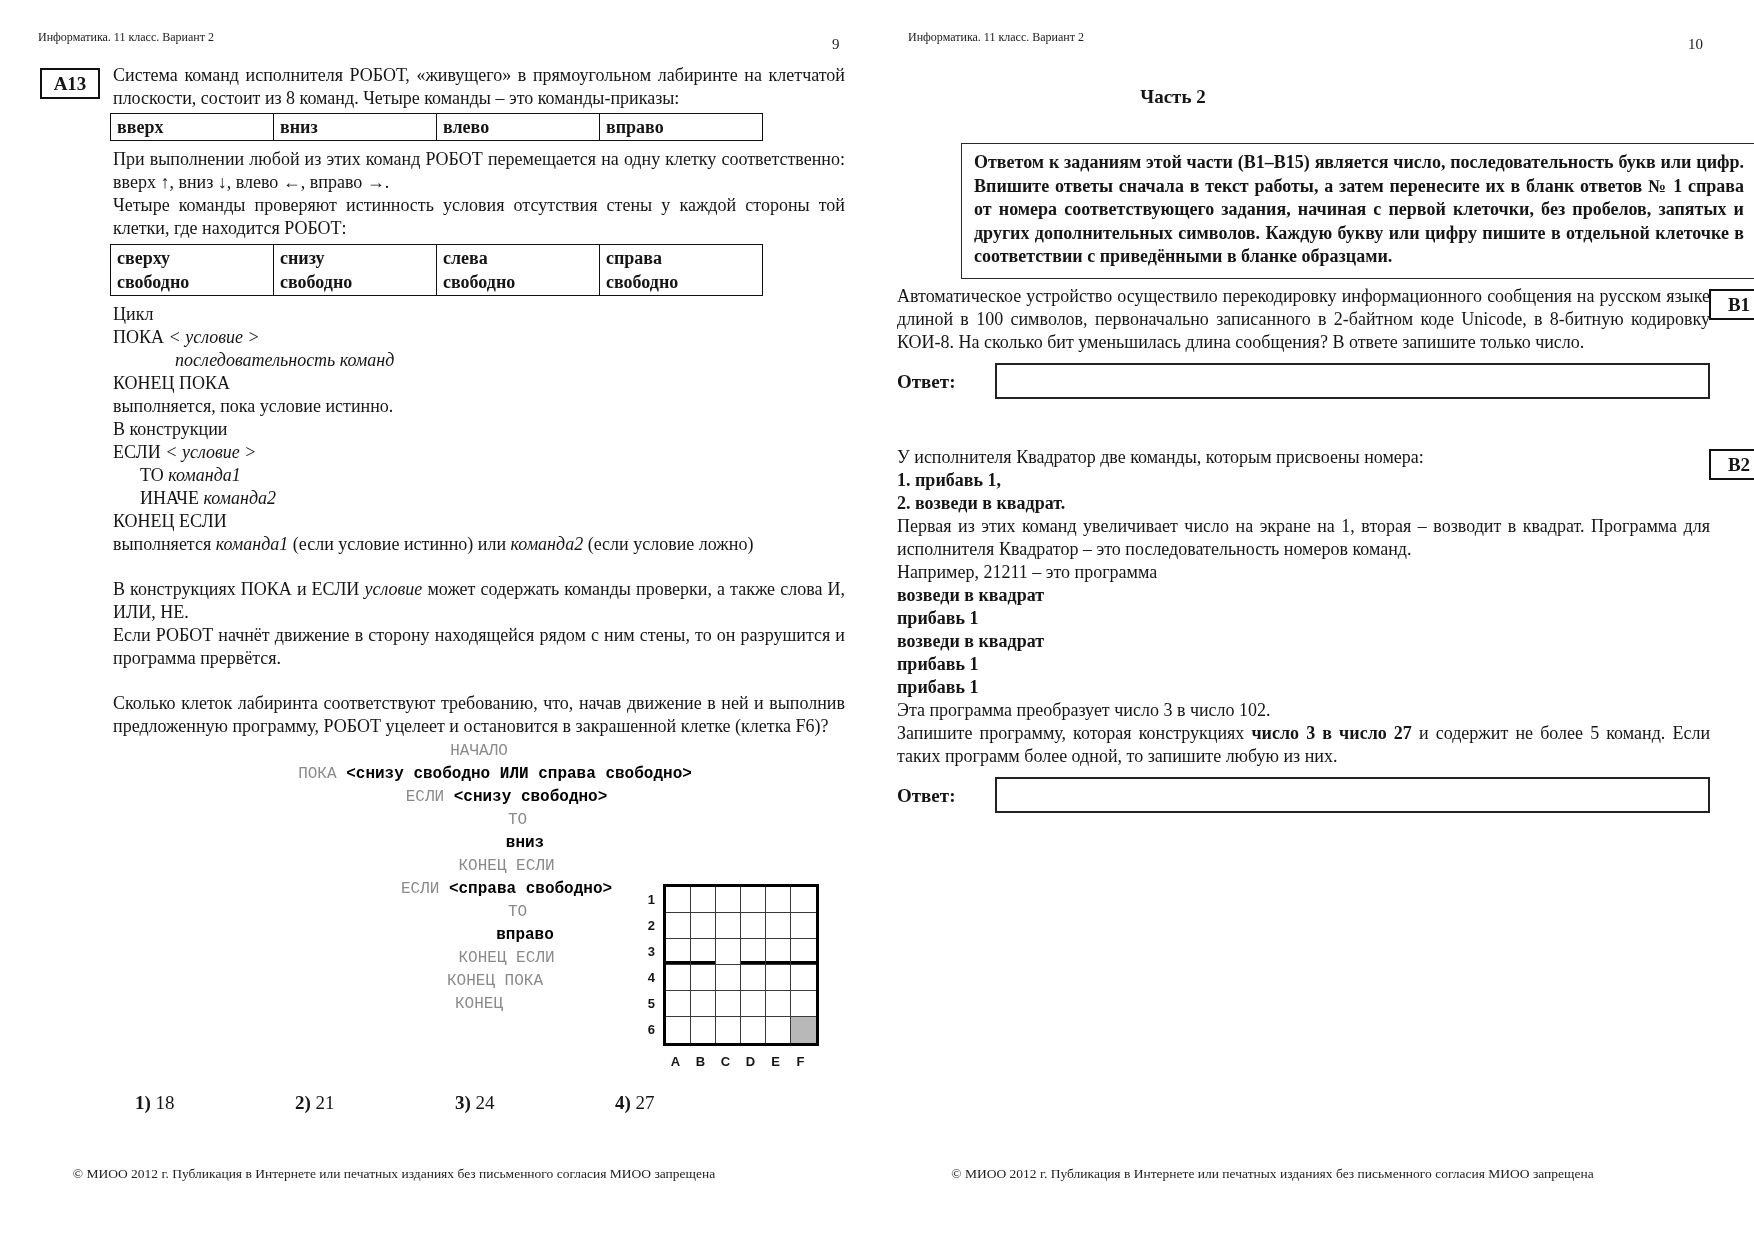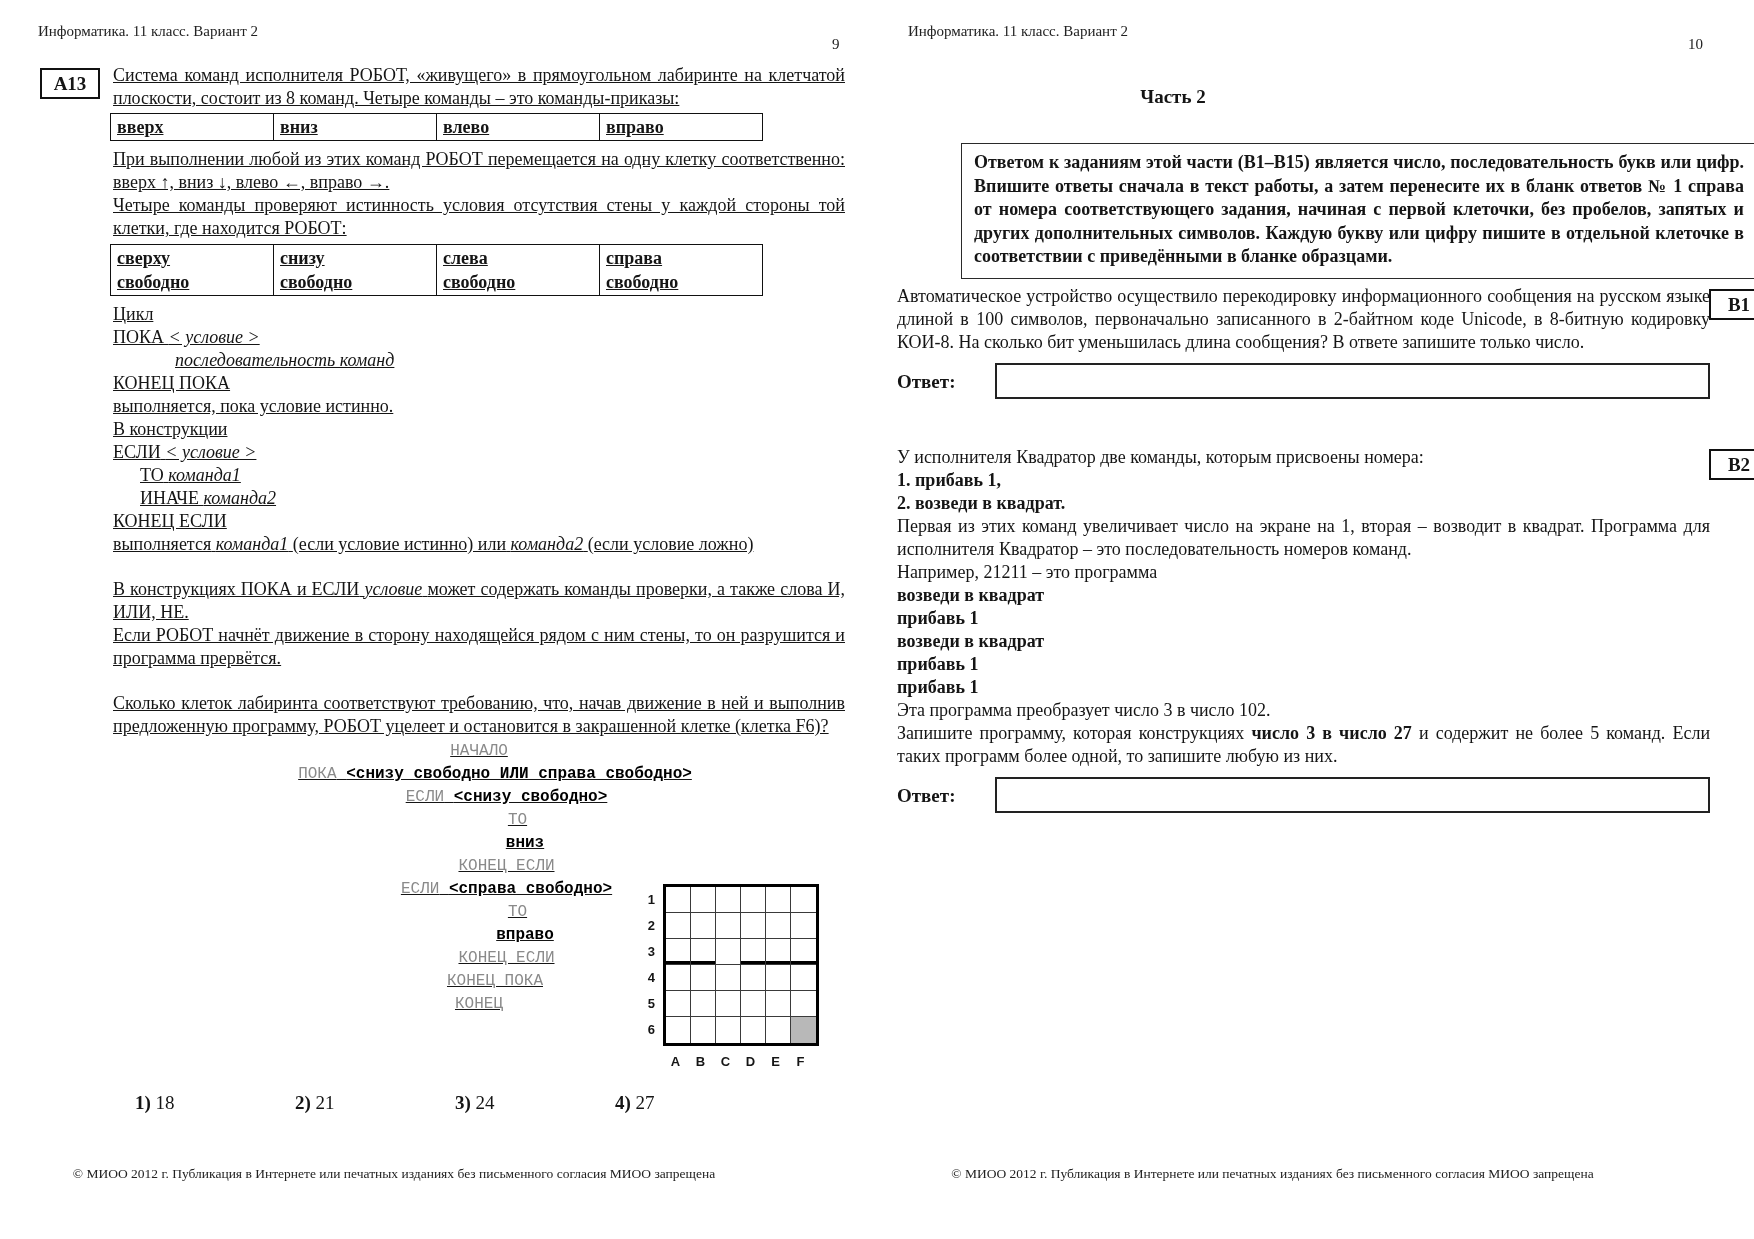--- a/index.html
+++ b/index.html
@@ -2,27 +2,27 @@
 <html><head>
 <meta charset="utf-8">
 <style>
   html,body{margin:0;padding:0;background:#ffffff;}
   .sheet{position:relative;width:1754px;height:1239px;background:#fff;
          font-family:"Liberation Serif",serif;color:#151515;overflow:hidden;}
   .page{position:absolute;top:0;height:1239px;}
   .page-left{left:0;width:877px;}
   .page-right{left:877px;width:877px;}
 
-  .pg-header{position:absolute;top:23px;font-size:15px;color:#222;}
+  .pg-header{position:absolute;top:30px;font-size:12px;color:#222;}
   .pg-num{position:absolute;top:36px;font-size:15px;color:#222;}
 
   .badge{position:absolute;width:56px;height:27px;border:2px solid #111;
          font-weight:bold;font-size:19px;text-align:center;line-height:27px;background:#fff;}
 
-  .task-body{position:absolute;font-size:18px;line-height:23px;text-decoration:underline;}
+  .task-body{position:absolute;font-size:18px;line-height:23px;}
   .jp{text-align:justify;margin:0;} .mb22{margin-bottom:22px;} .mb4{margin-bottom:4px;}
   i{font-style:italic;}
 
   table.cmds{border-collapse:collapse;margin:3px 0 7px -3px;}
   table.cmds td{border:1.5px solid #111;width:150px;padding:1px 6px;
                 font-weight:bold;font-size:18px;line-height:24px;vertical-align:top;}
 
   .plain{margin:0;}
   .ind62{padding-left:62px;} .ind27{padding-left:27px;}
 

